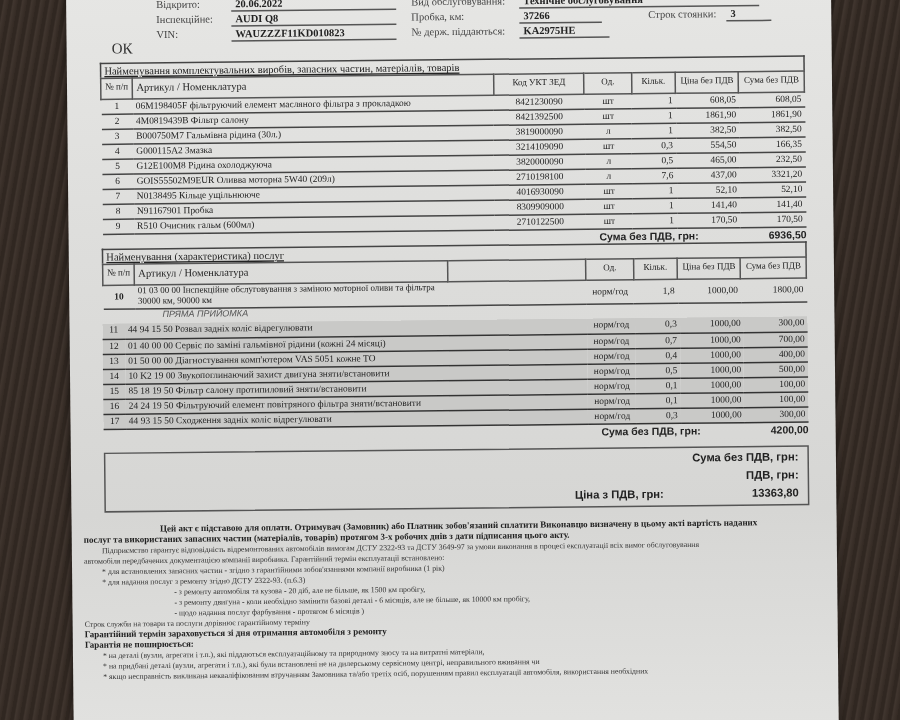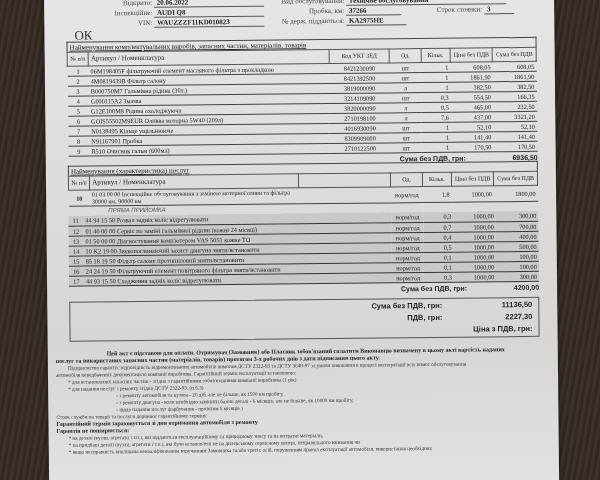--- a/index.html
+++ b/index.html
@@ -16,23 +16,23 @@
     position: absolute;
     left: 44px; top: -6px;
     width: 510px; height: 500px;
     background: linear-gradient(180deg, #e6e6e4 0%, #dcdcda 40%, #d6d6d4 70%, #e2e2e0 100%);
     transform: rotate(-0.6deg);
     transform-origin: top left;
     box-shadow: 0 0 6px rgba(0,0,0,0.5);
     overflow: hidden;
   }
   .hdr { position: absolute; font-size: 7px; color: #444; }
-  .hdr .lbl { display: inline-block; text-align: right; }
+  .hdr .lbl { display: inline-block; text-align: left; }
   .hdr .val { display: inline-block; font-weight: bold; border-bottom: 1px solid #555; padding-left: 3px; color: #222; }
-  .ok { position: absolute; left: 30px; top: 34px; font-size: 13px; color: #333; text-align: center; }
+  .ok { position: absolute; left: 30px; top: 34px; font-size: 10px; color: #333; text-align: center; }
 
   table { border-collapse: collapse; font-size: 6.3px; width: 100%; }
   td, th { padding: 0 2px; white-space: nowrap; overflow: hidden; }
   .box { position: absolute; left: 22px; width: 470px; }
   .box .title { border: 1px solid #444; border-bottom: none; font-size: 7px; padding: 0 2px; height: 10px; line-height: 10px; text-decoration: underline; white-space: nowrap; overflow: hidden; }
   .th-row th { font-weight: normal; border: 1px solid #555; text-align: center; font-size: 6px; height: 14px; line-height: 6.5px; }
   .row td { border-bottom: 1px solid #444; height: 10px; line-height: 9px; }
   .row td.n { text-align: center; width: 14px; }
   .row td.r { text-align: right; }
   .row td.c { text-align: center; }
@@ -278,28 +278,27 @@
       </table>
     <div class="subtotal">
       <span>Сума без ПДВ, грн:</span>
       <span class="v">4200,00</span>
     </div>
   </div>
 
   <div class="totals">
     <div class="tr">
       <span class="tl">Сума без ПДВ, грн:</span>
-      <span class="tv">11136,50</span>
     </div>
     <div class="tr">
       <span class="tl">ПДВ, грн:</span>
-      <span class="tv">2227,30</span>
     </div>
     <div class="tr">
       <span class="tl">Ціна з ПДВ, грн:</span>
+      <span class="tv">13363,80</span>
     </div>
   </div>
 
   <div class="foot">
     <div class="b c">Цей акт є підставою для оплати. Отримувач (Замовник) або Платник зобов'язаний сплатити Виконавцю визначену в цьому акті вартість наданих</div>
     <div class="b">послуг та використаних запасних частин (матеріалів, товарів) протягом 3-х робочих днів з дати підписання цього акту.</div>
     <div class="i1">Підприємство гарантує відповідність відремонтованих автомобілів вимогам ДСТУ 2322-93 та ДСТУ 3649-97 за умови виконання в процесі експлуатації всіх вимог обслуговування</div>
     <div>автомобіля передбачених документацією компанії виробника. Гарантійний термін експлуатації встановлено:</div>
     <div class="i1">* для встановлених запасних частин - згідно з гарантійними зобов'язаннями компанії виробника (1 рік)</div>
     <div class="i1">* для надання послуг з ремонту згідно ДСТУ 2322-93.      (п.6.3)</div>

